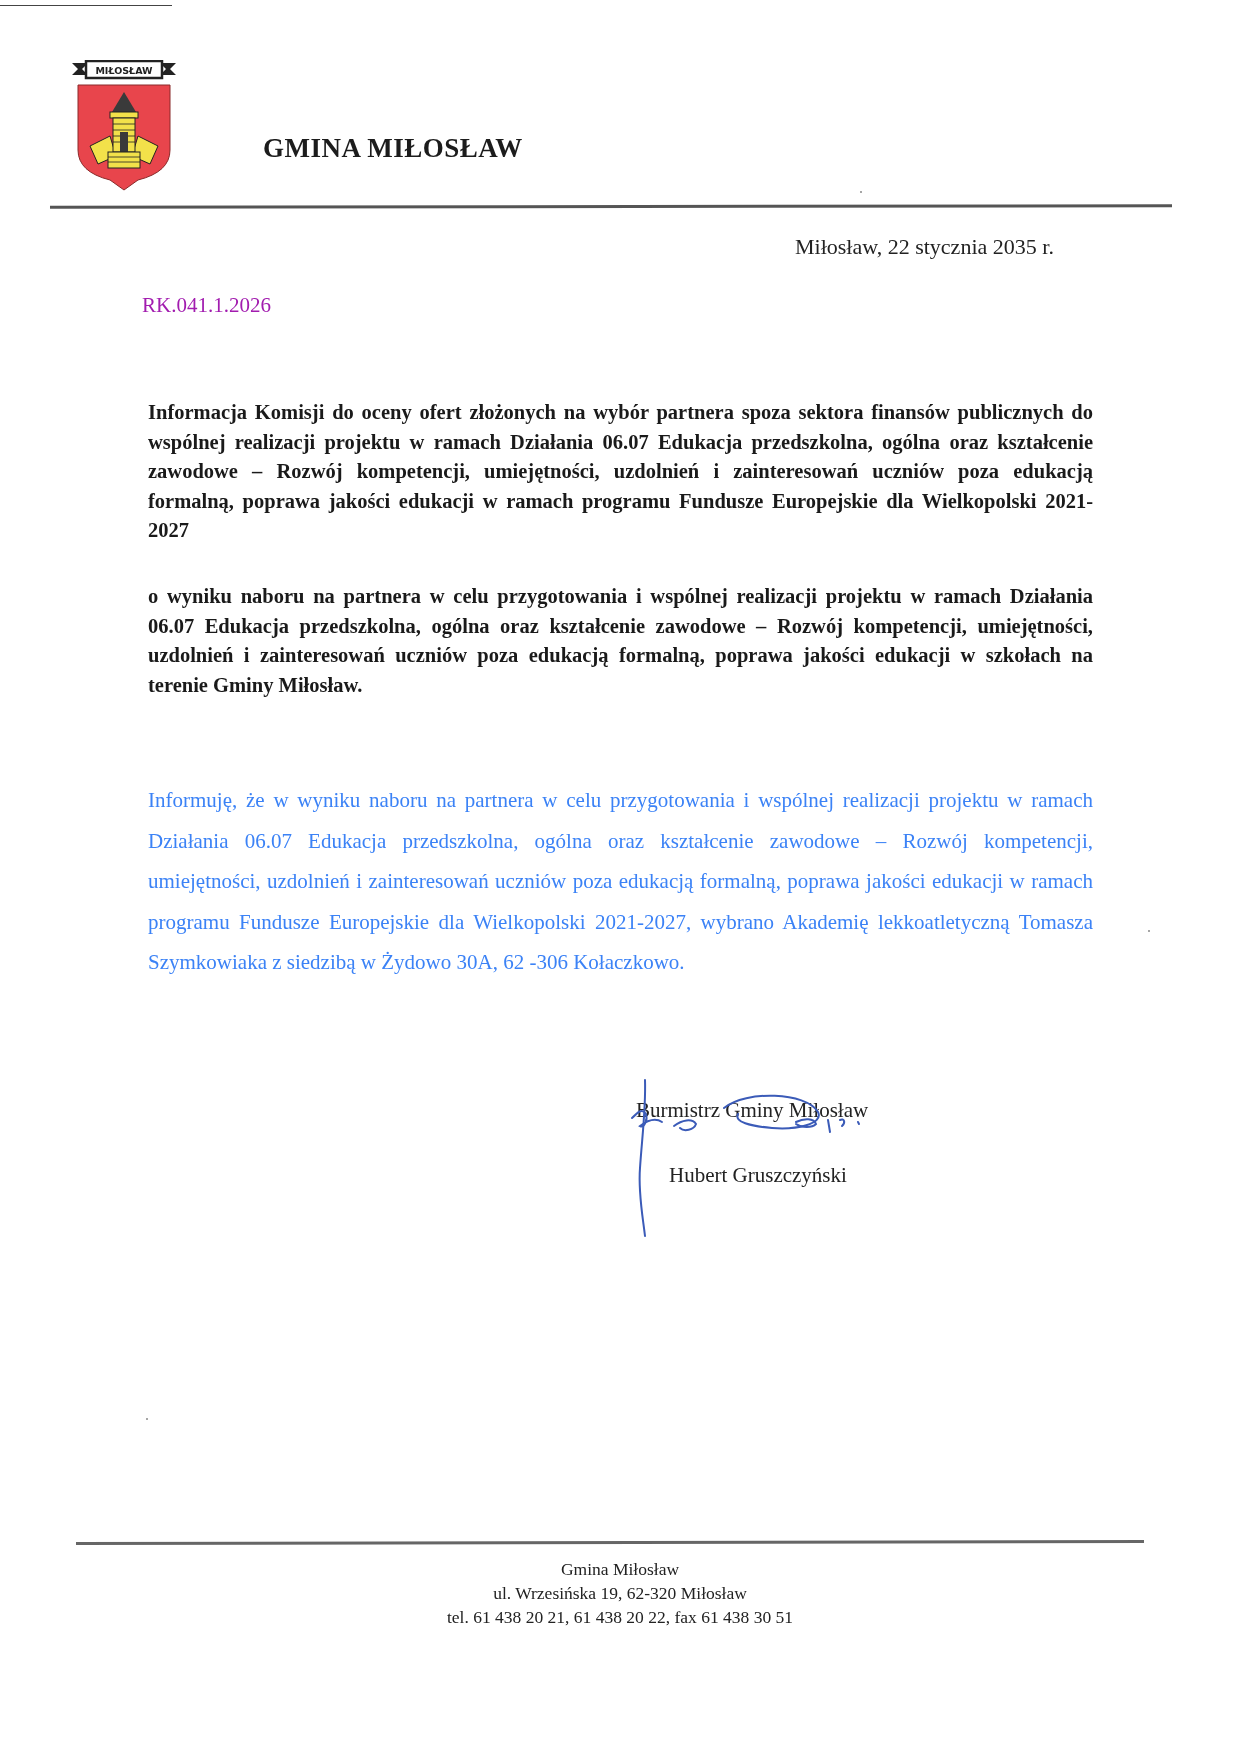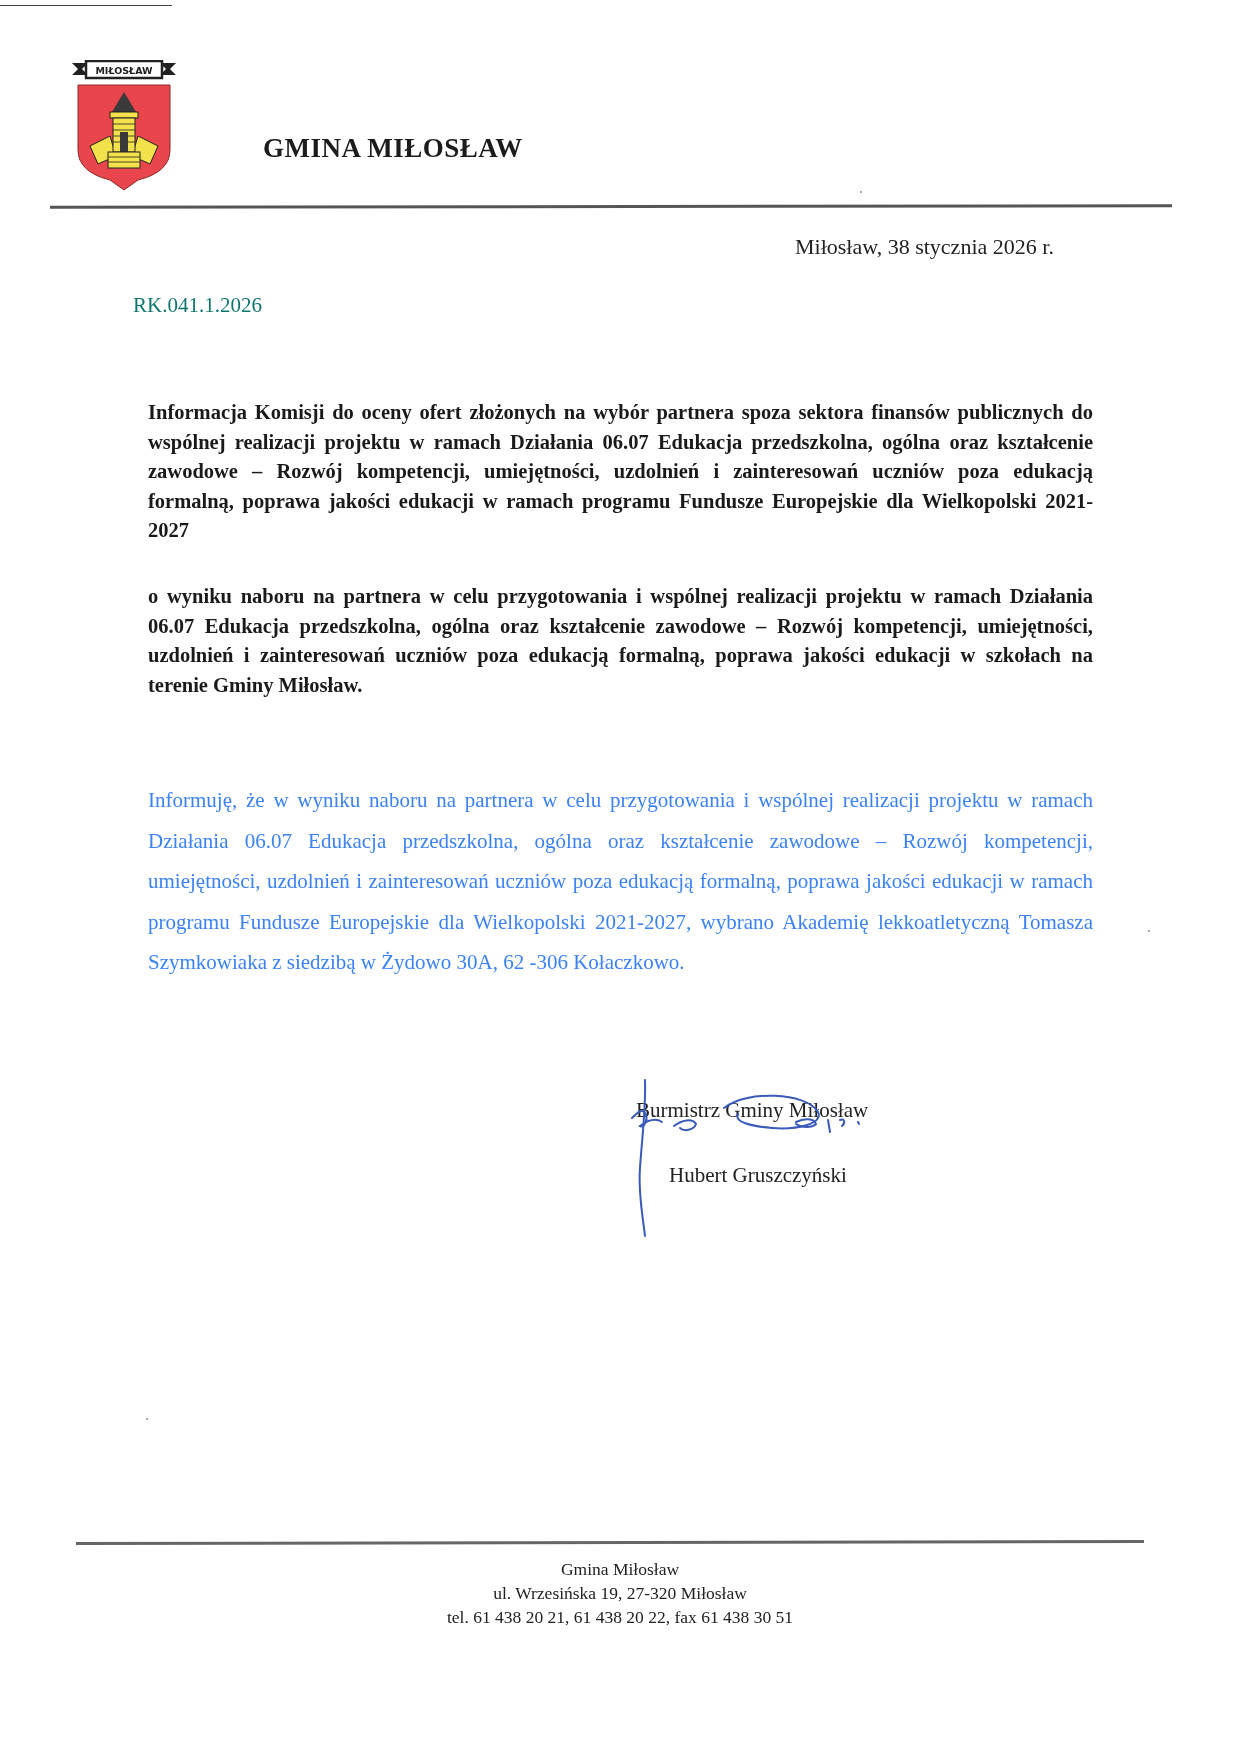--- a/index.html
+++ b/index.html
@@ -4,21 +4,21 @@
   <style>
     html, body { margin: 0; padding: 0; background: #ffffff; }
     body { width: 1240px; height: 1753px; position: relative; overflow: hidden;
            font-family: "Liberation Serif", "DejaVu Serif", serif; color: #1f1f1f; }
     .abs { position: absolute; }
     .top-scan-line { left: 0; top: 5px; width: 172px; height: 0; border-top: 1.5px solid #444; }
     .crest { left: 68px; top: 60px; width: 112px; height: 132px; }
     .org-name { left: 263px; top: 133px; font-size: 27px; font-weight: bold; letter-spacing: 0.5px; color: #1c1c1c; }
     .header-rule { left: 50px; top: 205px; width: 1122px; height: 3px; background: #555; transform: rotate(-0.08deg); }
     .date-line { left: 795px; top: 234px; font-size: 22px; color: #222; }
-    .ref-no { left: 133px; top: 293px; font-size: 21px; color: #0f766e; }
+    .ref-no { left: 142px; top: 293px; font-size: 21px; color: #a21caf; }
     .bold-block { left: 148px; width: 945px; font-size: 20.5px; font-weight: bold; line-height: 29.5px;
                   text-align: justify; text-align-last: left; color: #1a1a1a; font-family: Liberation Serif, serif; }
     .title-p { top: 398px; }
     .subtitle-p { top: 582px; }
     .body-p { left: 148px; top: 780px; width: 945px; font-size: 21px; line-height: 40.5px;
               text-align: justify; text-align-last: left; color: #3b82f6; }
     .signature-block { left: 636px; top: 1098px; width: 300px; font-size: 21px; color: #222; }
     .sig-title { position: absolute; left: 0; top: 0; white-space: nowrap; }
     .sig-name { position: absolute; left: 33px; top: 65px; white-space: nowrap; }
     .sig-scribble { position: absolute; left: -40px; top: -30px; width: 320px; height: 170px; }
@@ -60,21 +60,21 @@
     <rect x="40" y="92" width="32" height="16" fill="#f2e14a" stroke="#222" stroke-width="1"></rect>
     <line x1="40" y1="97" x2="72" y2="97" stroke="#222" stroke-width="0.8"></line>
     <line x1="40" y1="102" x2="72" y2="102" stroke="#222" stroke-width="0.8"></line>
   </svg>
 </div>
 
 <div class="abs org-name">GMINA MIŁOSŁAW</div>
 
 <div class="abs header-rule"></div>
 
-<div class="abs date-line">Miłosław, 38 stycznia 2026 r.</div>
+<div class="abs date-line">Miłosław, 22 stycznia 2035 r.</div>
 
 <div class="abs ref-no">RK.041.1.2026</div>
 
 <div class="abs bold-block title-p">Informacja Komisji do oceny ofert złożonych na wybór partnera spoza sektora finansów publicznych do wspólnej realizacji projektu w ramach Działania 06.07 Edukacja przedszkolna, ogólna oraz kształcenie zawodowe – Rozwój kompetencji, umiejętności, uzdolnień i zainteresowań uczniów poza edukacją formalną, poprawa jakości edukacji w ramach programu Fundusze Europejskie dla Wielkopolski 2021-2027</div>
 
 <div class="abs bold-block subtitle-p">o wyniku naboru na partnera w celu przygotowania i wspólnej realizacji projektu w ramach Działania 06.07 Edukacja przedszkolna, ogólna oraz kształcenie zawodowe – Rozwój kompetencji, umiejętności, uzdolnień i zainteresowań uczniów poza edukacją formalną, poprawa jakości edukacji w szkołach na terenie Gminy Miłosław.</div>
 
 <div class="abs body-p">Informuję, że w wyniku naboru na partnera w celu przygotowania i wspólnej realizacji projektu w ramach Działania 06.07 Edukacja przedszkolna, ogólna oraz kształcenie zawodowe – Rozwój kompetencji, umiejętności, uzdolnień i zainteresowań uczniów poza edukacją formalną, poprawa jakości edukacji w ramach programu Fundusze Europejskie dla Wielkopolski 2021-2027, wybrano Akademię lekkoatletyczną Tomasza Szymkowiaka z siedzibą w Żydowo 30A, 62 -306 Kołaczkowo.</div>
 
 <div class="abs signature-block">
@@ -95,15 +95,15 @@
 </div>
 
 <div class="abs speck" style="left:860px; top:191px;"></div>
 <div class="abs speck" style="left:1148px; top:930px;"></div>
 <div class="abs speck" style="left:146px; top:1418px;"></div>
 
 <div class="abs footer-rule"></div>
 
 <div class="abs footer">
   <div>Gmina Miłosław</div>
-  <div>ul. Wrzesińska 19, 27-320 Miłosław</div>
+  <div>ul. Wrzesińska 19, 62-320 Miłosław</div>
   <div>tel. 61 438 20 21, 61 438 20 22, fax 61 438 30 51</div>
 </div>
 
 </body></html>

